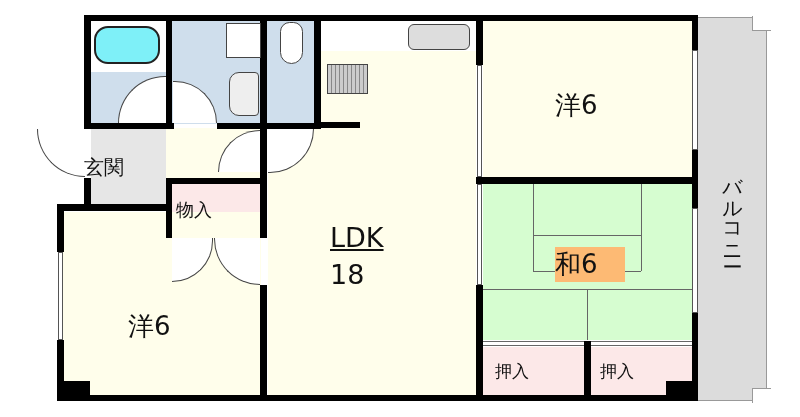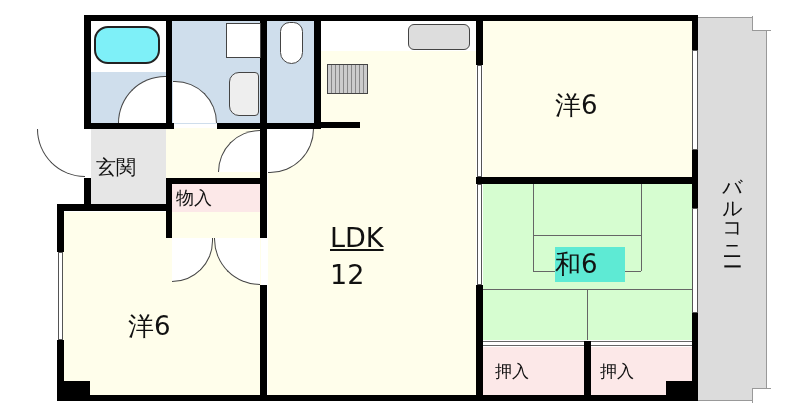--- a/index.html
+++ b/index.html
@@ -103,20 +103,20 @@
 <div class="door" style="left:214px;top:238px;width:46px;height:47px;background:#fff;border:1px solid #444;border-top:none;border-right:none;border-radius:0 0 0 46px;"></div>
 
 <div class="abs" style="left:94px;top:26px;width:66px;height:38px;border:2px solid #222;border-radius:14px;background:#7ef0f8;box-sizing:border-box;"></div>
 <div class="abs" style="left:226px;top:23px;width:33px;height:33px;border:1px solid #444;background:#fff;"></div>
 <div class="abs" style="left:229px;top:72px;width:28px;height:42px;border:1px solid #444;border-radius:10px 4px 4px 10px;background:#eee;"></div>
 <div class="abs" style="left:280px;top:22px;width:21px;height:40px;border:1px solid #444;border-radius:10px 10px 12px 12px;background:#fff;"></div>
 <div class="abs" style="left:327px;top:64px;width:39px;height:28px;border:1px solid #444;background:repeating-linear-gradient(90deg,#ccc 0 3px,#888 3px 4px);"></div>
 <div class="abs" style="left:408px;top:24px;width:60px;height:24px;border:1px solid #444;border-radius:6px;background:#ddd;"></div>
 
 <div class="lbl" style="left:555px;top:88px;width:70px;font-size:26px;">洋6</div>
-<div class="lbl" style="left:555px;top:247px;width:70px;font-size:26px;background:#5eead4;">和6</div>
+<div class="lbl" style="left:555px;top:247px;width:70px;font-size:26px;background:#fdba74;">和6</div>
 <div class="lbl" style="left:330px;top:222px;width:88px;font-size:27px;text-decoration:underline;">LDK</div>
-<div class="lbl" style="left:330px;top:259px;width:88px;font-size:27px;">12</div>
+<div class="lbl" style="left:330px;top:259px;width:88px;font-size:27px;">18</div>
 <div class="lbl" style="left:128px;top:309px;width:70px;font-size:26px;">洋6</div>
-<div class="lbl" style="left:96px;top:154px;width:66px;font-size:20px;">玄関</div>
-<div class="lbl" style="left:176px;top:186px;width:80px;font-size:18px;">物入</div>
+<div class="lbl" style="left:84px;top:154px;width:66px;font-size:20px;">玄関</div>
+<div class="lbl" style="left:176px;top:198px;width:80px;font-size:18px;">物入</div>
 <div class="lbl" style="left:495px;top:360px;width:80px;font-size:17px;">押入</div>
 <div class="lbl" style="left:600px;top:360px;width:80px;font-size:17px;">押入</div>
 
 </body></html>

